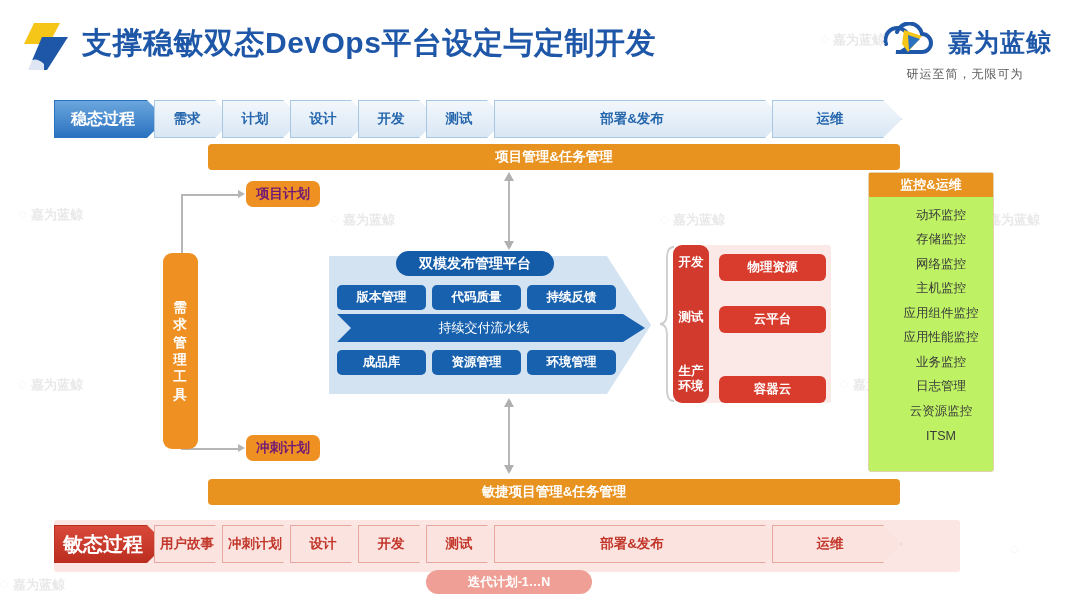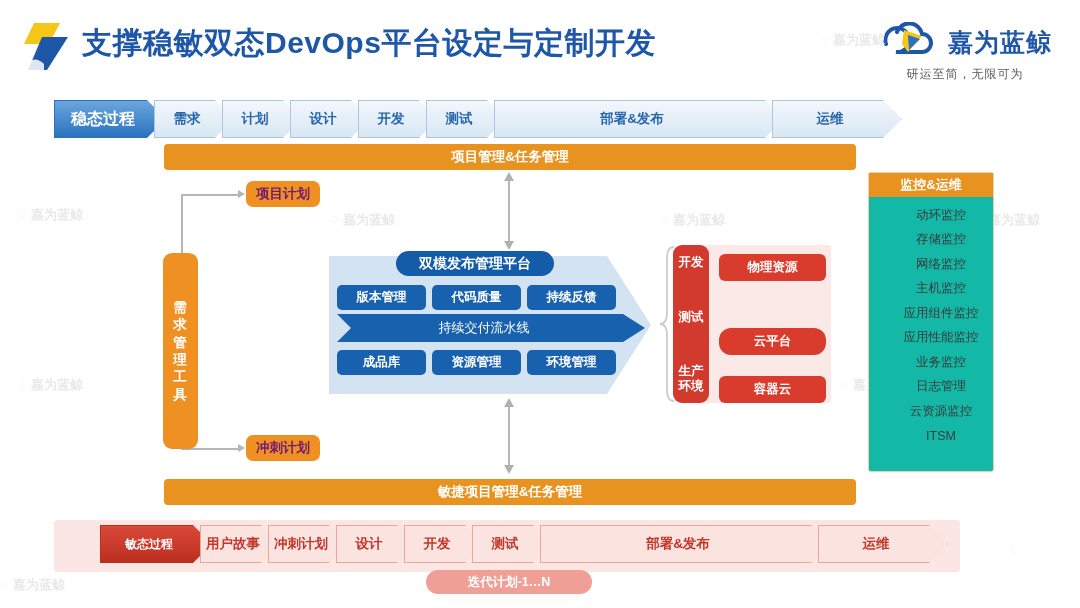--- a/index.html
+++ b/index.html
@@ -63,32 +63,32 @@
   
   .flow-agile .chev-inner {
     background: #fbe3e0;
     border: 1px solid #e8a79d;
   }
   .flow-agile .chev { color: #c2362a; }
   .flow-agile .chev.lead .chev-inner {
     background: linear-gradient(#d9493a, #bb2e20);
     border: 1px solid #bb2e20;
   }
-  .flow-agile .chev.lead { color: #ffffff; font-size: 12px; margin-left: 46px; }
+  .flow-agile .chev.lead { color: #ffffff; font-size: 20px; }
 
   .agile-band {
     position: absolute; left: 54px; top: 520px; width: 906px; height: 52px;
     background: #fbe6e3; border-radius: 3px;
   }
 
   
   .orange-bar {
     position: absolute; height: 26px; background: #e8921f; border-radius: 4px;
     color: #ffffff; font-size: 13.5px; font-weight: bold;
-    display: flex; align-items: center; justify-content: center;
+    display: flex; align-items: center; justify-content: center; margin-left: 44px;
   }
 
   
   .pill-orange {
     position: absolute; background: #ef9022; border-radius: 7px;
     color: #701a75; font-weight: bold; font-size: 13.5px;
     display: flex; align-items: center; justify-content: center;
   }
   .vert-tool {
     position: absolute; left: 163px; top: 253px; width: 35px; height: 196px;
@@ -148,21 +148,21 @@
     font-size: 12.5px; font-weight: bold;
     display: flex; align-items: center; justify-content: center;
   }
   .brace {
     position: absolute; left: 659px; top: 246px; width: 16px; height: 156px;
   }
 
   
   .monitor {
     position: absolute; left: 868px; top: 172px; width: 126px; height: 300px;
-    background: #14b8a6; border: 1px solid #e3d2ae; border-radius: 3px;
+    background: #bef264; border: 1px solid #e3d2ae; border-radius: 3px;
   }
   .monitor-head {
     height: 24px; background: #e8921f; color: #ffffff;
     font-size: 13px; font-weight: bold;
     display: flex; align-items: center; justify-content: center;
   }
   .monitor-list { padding-top: 6px; padding-left: 20px; }
   .monitor-item {
     height: 24.5px; display: flex; align-items: center; justify-content: center;
     font-size: 12.5px; color: #3a3a3a;
@@ -306,21 +306,21 @@
   </svg>
 </div>
 <div class="res-bg"></div>
 <div class="res-left">
   <span>开发</span>
   <span>测试</span>
   <span style="white-space:pre-line;">生产
 环境</span>
 </div>
 <div class="res-box" style="top:254px;">物理资源</div>
-<div class="res-box" style="top:328px;border-radius:12px;">云平台</div>
+<div class="res-box" style="top:306px;">云平台</div>
 <div class="res-box" style="top:376px;">容器云</div>
 
 <div class="monitor">
   <div class="monitor-head">监控&amp;运维</div>
   <div class="monitor-list" id="monitorList">
       <div class="monitor-item">动环监控</div>
       <div class="monitor-item">存储监控</div>
       <div class="monitor-item">网络监控</div>
       <div class="monitor-item">主机监控</div>
       <div class="monitor-item">应用组件监控</div>

